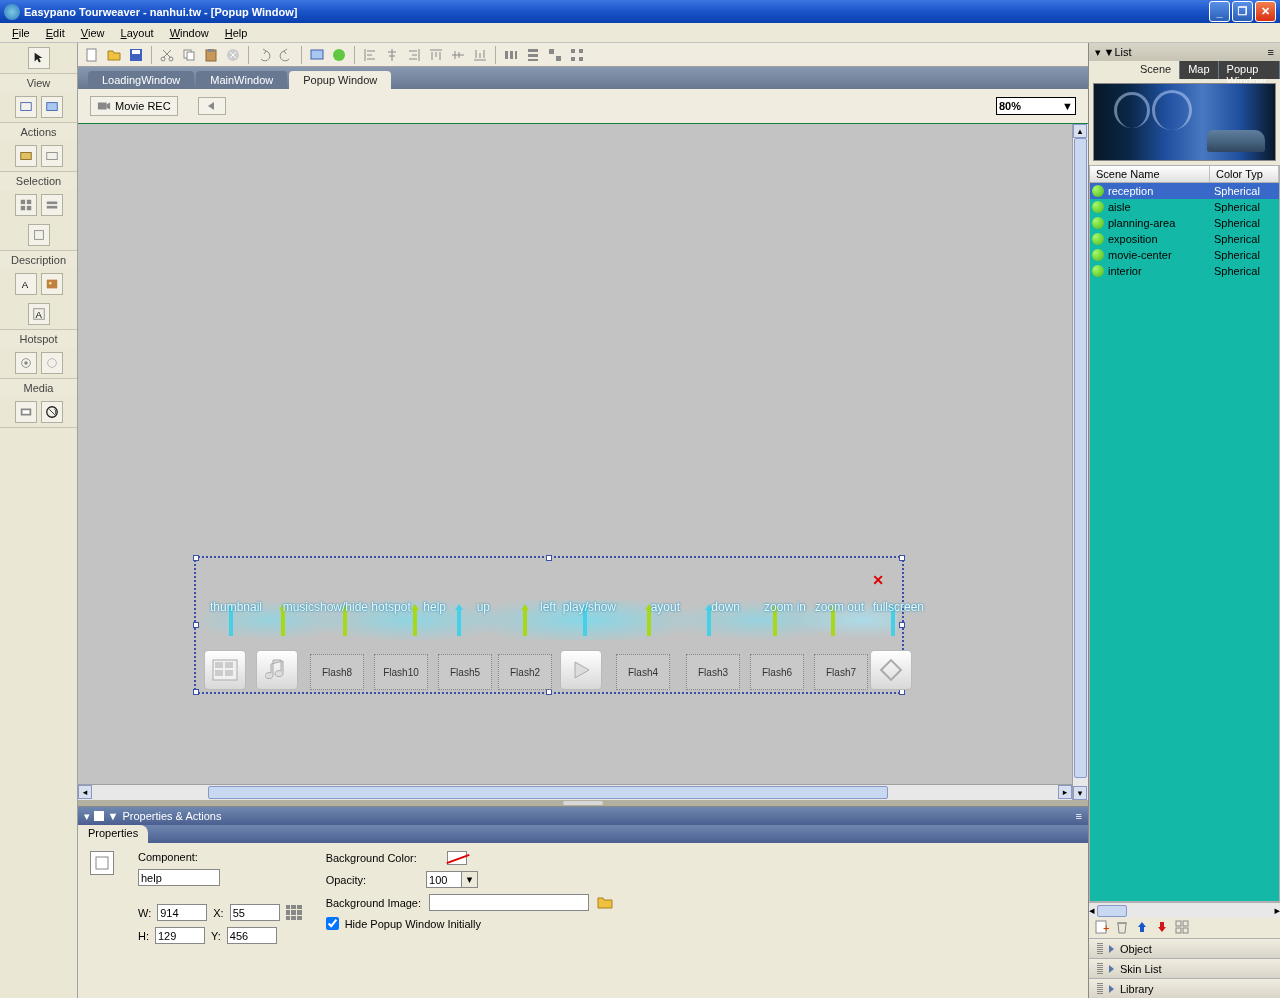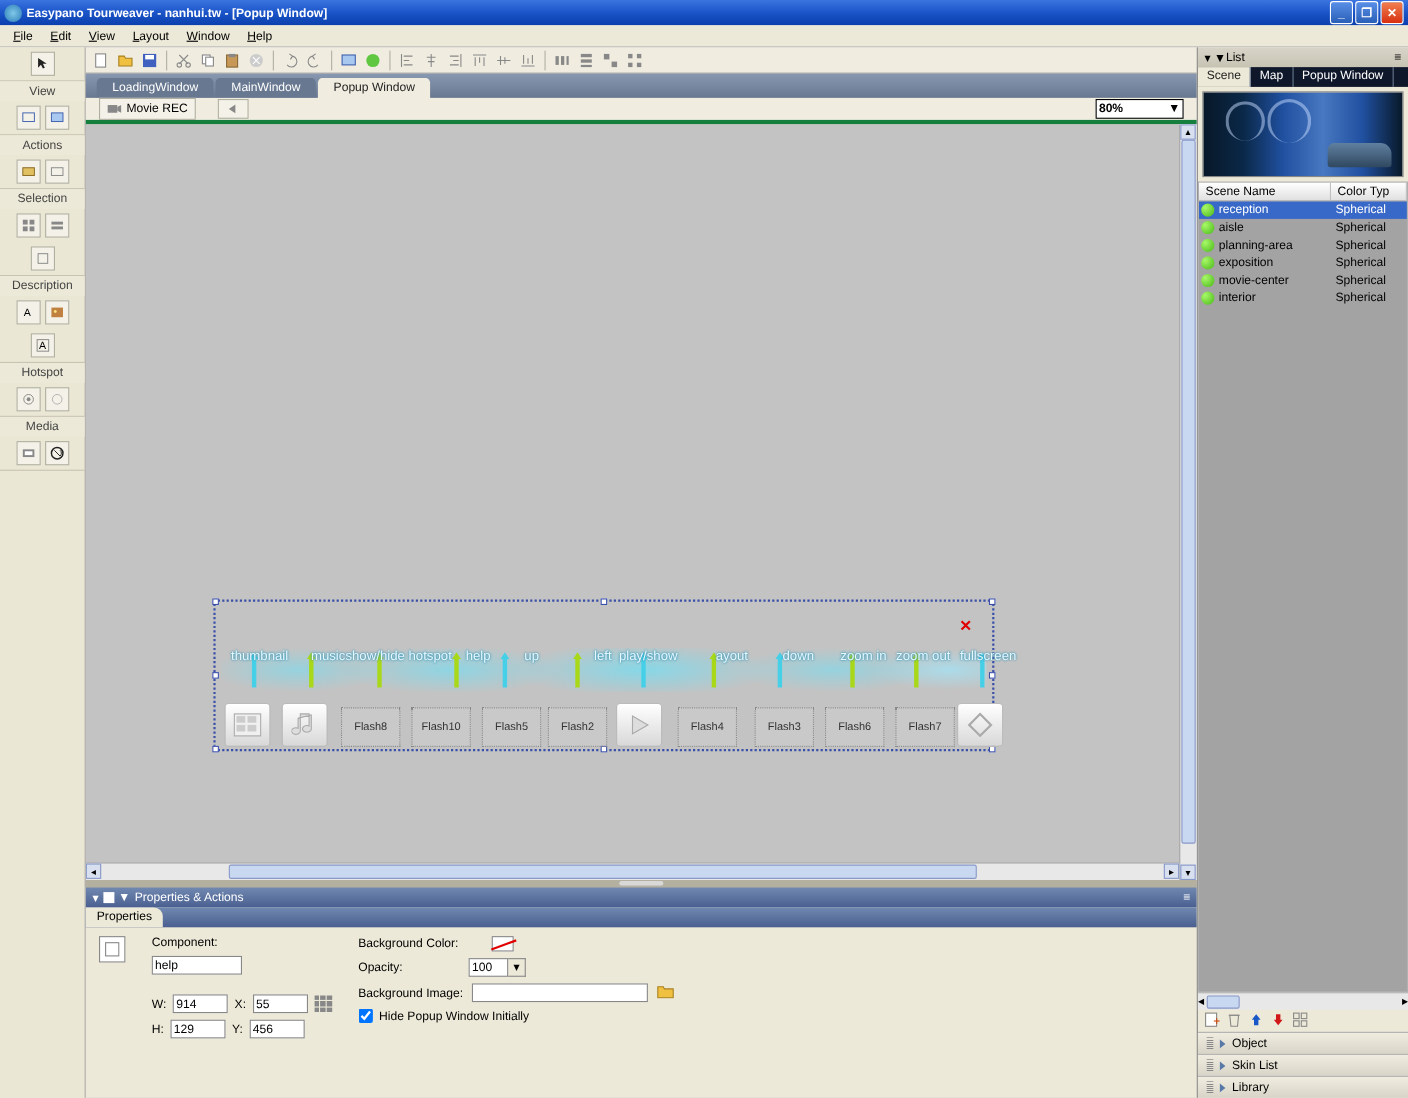--- a/index.html
+++ b/index.html
@@ -39,21 +39,21 @@
 .tbtn { width:20px; height:20px; display:flex; align-items:center; justify-content:center; }
 .tbtn svg { width:16px; height:16px; }
 .tsep { width:1px; height:18px; background:#b0b0a0; margin:0 3px; }
 
 
 .tabsrow { height:22px; background:linear-gradient(#8898b0,#687890); display:flex; align-items:flex-end; padding-left:10px; }
 .tab { padding:3px 14px; background:#687890; color:#fff; border-radius:4px 4px 0 0; margin-right:2px; cursor:default; }
 .tab.active { background:#f0ede0; color:#222; }
 
 
-.subbar { height:24px; background:#f0ede0; border-bottom:4px solid #15803d; display:flex; align-items:center; padding:0 12px; justify-content:space-between; }
+.subbar { height:35px; background:#f0ede0; border-bottom:1px solid #15803d; display:flex; align-items:center; padding:0 12px; justify-content:space-between; }
 .recbtn { display:flex; align-items:center; gap:4px; padding:2px 6px; border:1px solid #b0b0a0; background:#f4f2e8; }
 .backbtn { width:28px; height:18px; border:1px solid #b0b0a0; background:#f4f2e8; display:flex; align-items:center; justify-content:center; }
 .zoomsel { width:80px; height:18px; border:1px solid #000; background:#fff; font-weight:bold; padding:0 2px; display:flex; justify-content:space-between; align-items:center; }
 
 
 .canvaswrap { flex:1; position:relative; background:#c3c3c3; overflow:hidden; }
 .canvaswrap .vscroll { position:absolute; right:0; top:0; bottom:0; width:16px; background:#e8e8e8; border-left:1px solid #a0a0a0; }
 .canvaswrap .scrollthumb-v { position:absolute; left:1px; right:1px; top:14px; height:640px; background:#c8d8f0; border:1px solid #8898c8; border-radius:2px; }
 .canvaswrap .hscroll { position:absolute; left:0; right:16px; bottom:0; height:16px; background:#e8e8e8; border-top:1px solid #a0a0a0; }
 .canvaswrap .scrollthumb-h { position:absolute; top:1px; bottom:1px; left:130px; width:680px; background:#c8d8f0; border:1px solid #8898c8; border-radius:2px; }
@@ -97,32 +97,32 @@
 .propchk { width:13px; height:13px; }
 .colorswatch { width:20px; height:14px; border:1px solid #888; background:#fff; position:relative; }
 .colorswatch::after { content:""; position:absolute; left:-2px; top:6px; width:24px; height:2px; background:#e00000; transform:rotate(-20deg); }
 .dimbox { width:24px; height:24px; border:1px solid #888; background:#fff; display:flex; align-items:center; justify-content:center; }
 .gridicon { width:16px; height:16px; display:grid; grid-template:repeat(3,1fr)/repeat(3,1fr); gap:1px; }
 .gridicon span { background:#888; }
 
 
 .rightpanel { width:192px; background:#ece9d8; border-left:1px solid #888; display:flex; flex-direction:column; }
 .rp-hdr { height:18px; background:linear-gradient(#d8d4c8,#c8c4b4); display:flex; align-items:center; padding:0 6px; font-weight:normal; }
-.rp-tabs { height:18px; display:flex; background:#0f172a; }
+.rp-tabs { height:18px; display:flex; background:#404040;margin-left:43px; }
 .rp-tab { padding:2px 8px; color:#fff; cursor:default; border-right:1px solid #687890; }
 .rp-tab.active { background:#ece9d8; color:#222; }
 .rp-preview { height:78px; margin:4px; border:1px solid #888; background:
   linear-gradient(to right, #081828 0%, #0a2848 20%, #2050a0 40%, #4878c0 60%, #2050a0 80%, #081828 100%);
   position:relative; overflow:hidden; }
 .rp-preview .car { position:absolute; right:10px; bottom:8px; width:58px; height:22px; background:linear-gradient(#6080a0,#304860); border-radius:6px 10px 3px 3px; }
 .rp-preview .arch1 { position:absolute; left:20px; top:8px; width:36px; height:36px; border:3px solid rgba(200,220,255,0.5); border-radius:50%; border-bottom:none; }
 .rp-preview .arch2 { position:absolute; left:58px; top:6px; width:40px; height:40px; border:3px solid rgba(200,220,255,0.5); border-radius:50%; border-bottom:none; }
 .rp-listhdr { height:18px; background:linear-gradient(#fff,#e0e0e0); display:flex; border:1px solid #b0b0b0; margin:0 0 0 0; }
 .rp-listhdr div { padding:2px 6px; border-right:1px solid #c0c0c0; }
-.rp-list { flex:1; background:#a3a3a3; overflow:auto; border:1px solid #b0b0b0; border-top:none; }
+.rp-list { flex:1; background:#14b8a6; overflow:auto; border:1px solid #b0b0b0; border-top:none; }
 .rp-row { display:flex; align-items:center; height:16px; }
 .rp-row.sel { background:#3868c8; color:#fff; }
 .rp-row .dot { width:12px; height:12px; background:radial-gradient(circle at 30% 30%,#a8f868,#48b818); border-radius:50%; margin:0 2px; }
 .rp-row .sname { width:106px; padding-left:2px; }
 .rp-row .stype { flex:1; padding-left:2px; }
 .rp-hscroll { height:16px; background:#e8e8e8; border-top:1px solid #b0b0b0; display:flex; align-items:center; }
 .rp-toolrow { height:20px; display:flex; align-items:center; gap:6px; padding:0 6px; }
 .rp-toolrow svg { width:14px; height:14px; }
 .rp-accordion { height:20px; background:linear-gradient(#f0ede0,#d8d4c8); border-top:1px solid #b0b0b0; display:flex; align-items:center; padding:0 8px; gap:6px; cursor:default; }
 .rp-accordion .grip { width:6px; height:12px; background:repeating-linear-gradient(#888,#888 1px,transparent 1px,transparent 2px); }

